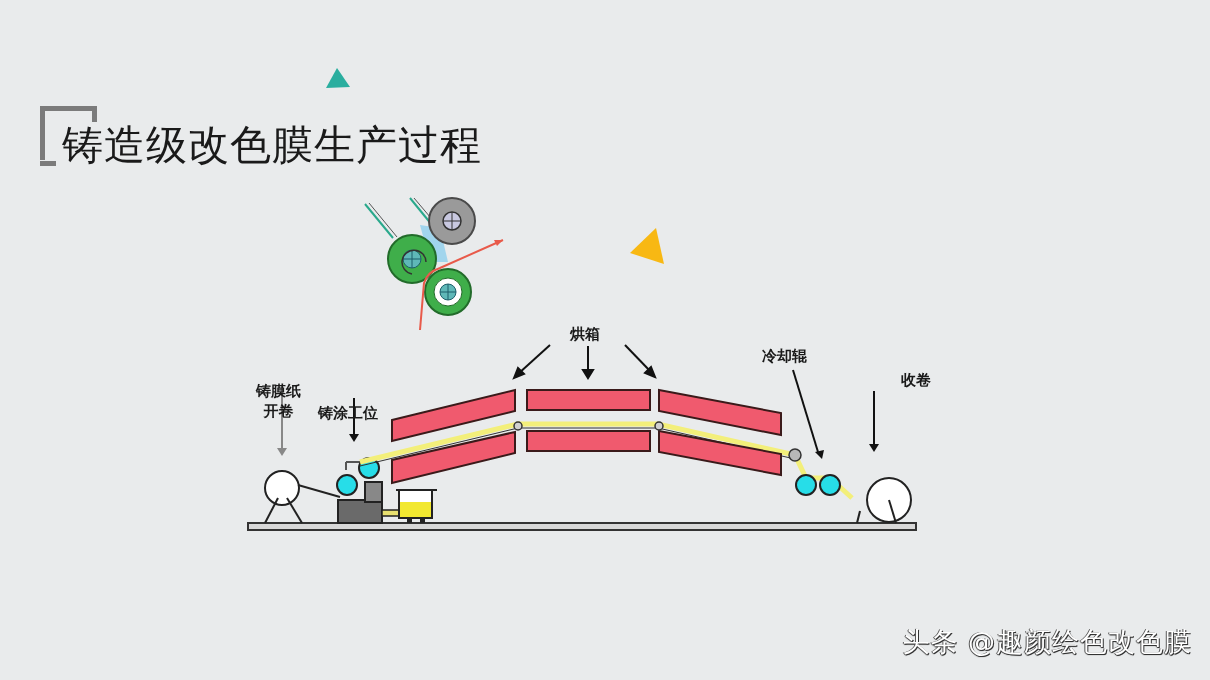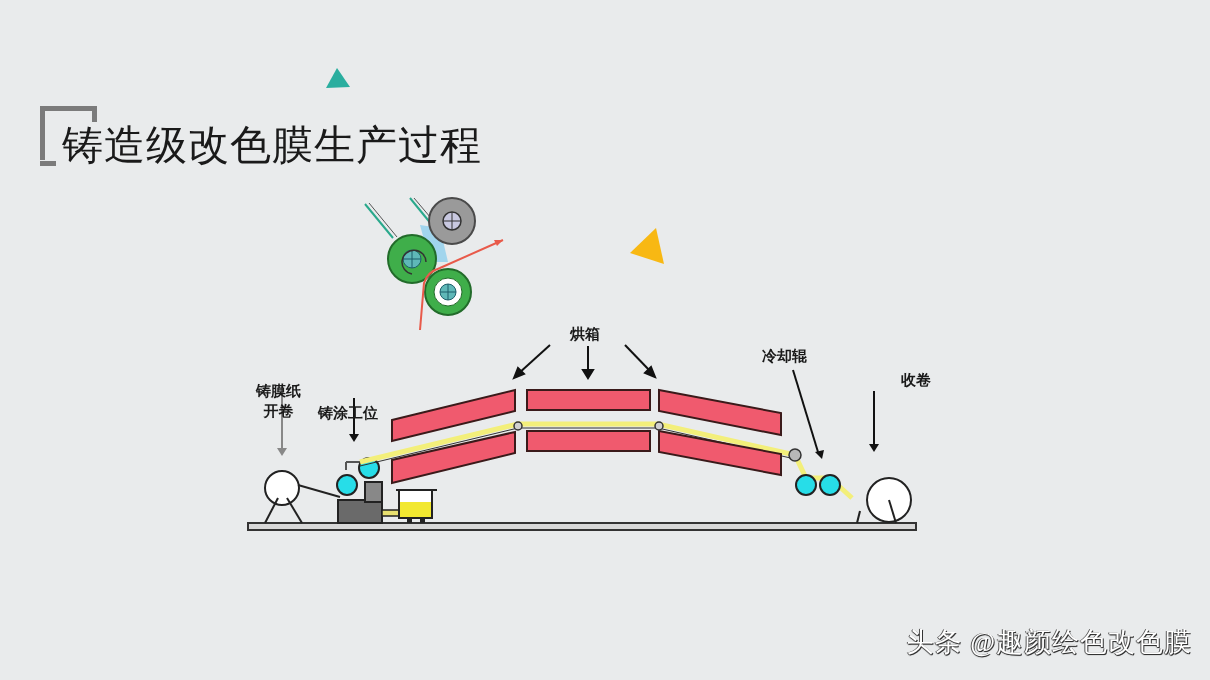--- a/index.html
+++ b/index.html
@@ -26,21 +26,20 @@
     content:""; position:absolute; left:-5px; bottom:-6px; width:16px; height:5px; background:#7b7b7b;
   }
   .label {
     position:absolute; font-weight:bold; font-size:15px; color:#1a1a1a;
     text-align:center; line-height:20px; white-space:nowrap;
   }
   .watermark {
     position:absolute; right:18px; top:624px; font-size:27px; color:#ffffff;
     text-shadow:1px 1px 0 #333, -1px 0 0 #555, 0 1px 1px #333;
     letter-spacing:1px;
-    font-family:Liberation Serif, serif;
   }
   svg.diagram { position:absolute; left:0; top:0; }
 </style>
 </head>
 <body>
 
 <div class="bracket"></div>
 <div class="title">铸造级改色膜生产过程</div>
 
 <svg class="diagram" width="1210" height="680" viewBox="0 0 1210 680">

